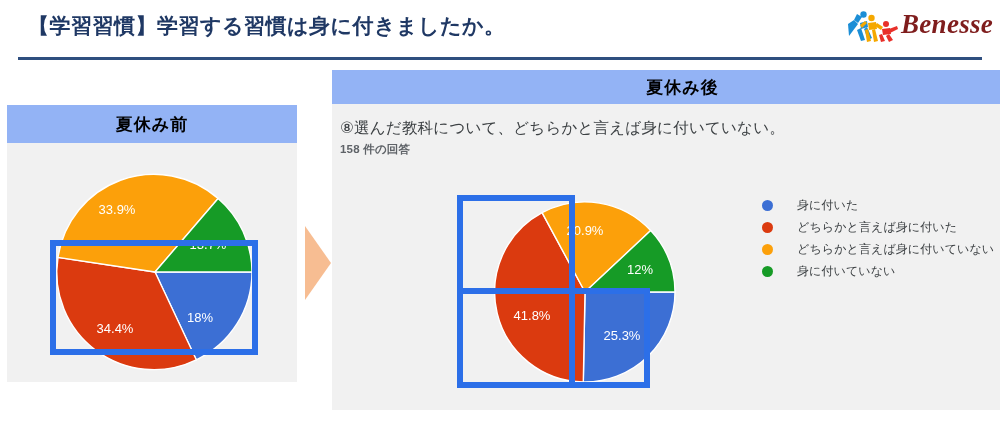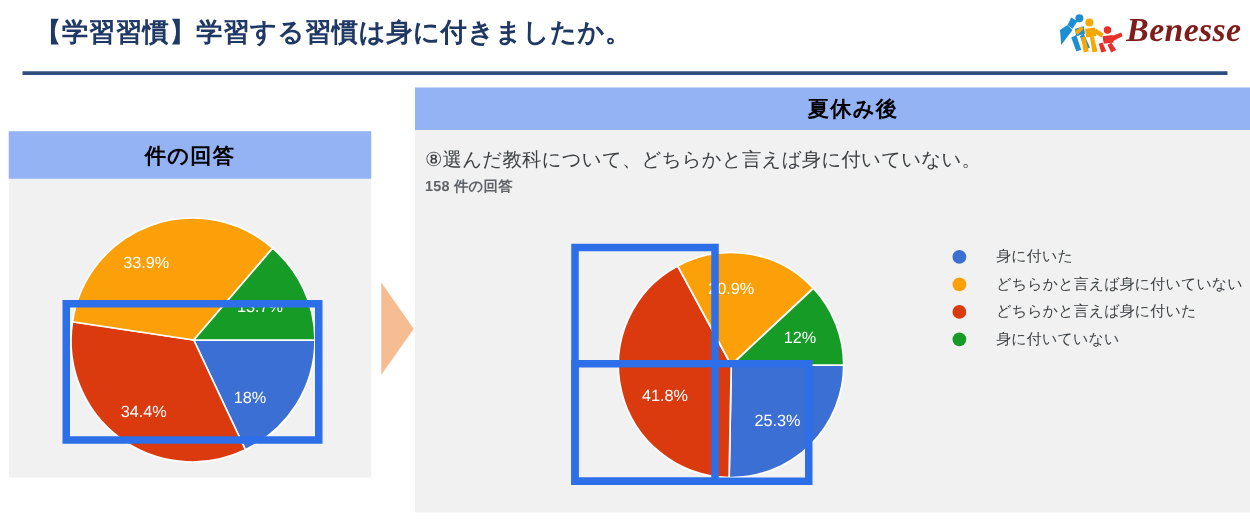--- a/index.html
+++ b/index.html
@@ -105,21 +105,21 @@
       <path d="M37 19 L45 18 L46 24 L38 25 Z" fill="#E8302A"></path>
       <path d="M37 24 L40 31 L36 32 L34 25 Z" fill="#E8302A"></path>
       <path d="M44 24 L48 30 L44 32 L41 26 Z" fill="#E8302A"></path>
       <path d="M44 19 L52 16 L53 19 L45 23 Z" fill="#E8302A"></path>
     </g>
   </svg>
   <div class="logo-word">Benesse</div>
 </div>
 
 <div class="panel" id="panel-left">
-  <div class="panel-head">件の回答</div>
+  <div class="panel-head">夏休み前</div>
 
   <div class="pie-wrap" style="left:0;top:38px;width:290px;height:239px;">
     <svg class="pie-svg" width="290" height="239" viewBox="0 0 290 239">
 
       <path fill="#3C6FD4" stroke="#ffffff" stroke-width="1.4" d="M148 129 L245 129 A97 97 0 0 1 189.3 216.8 Z"></path>
 
       <path fill="#DB3A0F" stroke="#ffffff" stroke-width="1.4" d="M148 129 L189.3 216.8 A97 97 0 0 1 51.0 114.4 Z"></path>
 
       <path fill="#FCA00A" stroke="#ffffff" stroke-width="1.4" d="M148 129 L51.0 114.4 A97 97 0 0 1 211.1 55.5 Z"></path>
 
@@ -159,26 +159,26 @@
       <text class="slice-label" x="188" y="91">12%</text>
     </svg>
   </div>
 
   <div class="legend" style="left:430px;top:126px;">
     <div class="legend-row">
       <span class="legend-dot" style="background:#3C6FD4"></span>
       <span class="legend-label">身に付いた</span>
     </div>
     <div class="legend-row">
+      <span class="legend-dot" style="background:#DB3A0F"></span>
+      <span class="legend-label">どちらかと言えば身に付いた</span>
+    </div>
+    <div class="legend-row">
       <span class="legend-dot" style="background:#FCA00A"></span>
       <span class="legend-label">どちらかと言えば身に付いていない</span>
-    </div>
-    <div class="legend-row">
-      <span class="legend-dot" style="background:#DB3A0F"></span>
-      <span class="legend-label">どちらかと言えば身に付いた</span>
     </div>
     <div class="legend-row">
       <span class="legend-dot" style="background:#169B26"></span>
       <span class="legend-label">身に付いていない</span>
     </div>
   </div>
 </div>
 
 <div class="hl-box" style="left:457px;top:195px;width:118px;height:193px;"></div>
 <div class="hl-box" style="left:457px;top:288px;width:193px;height:100px;"></div>

